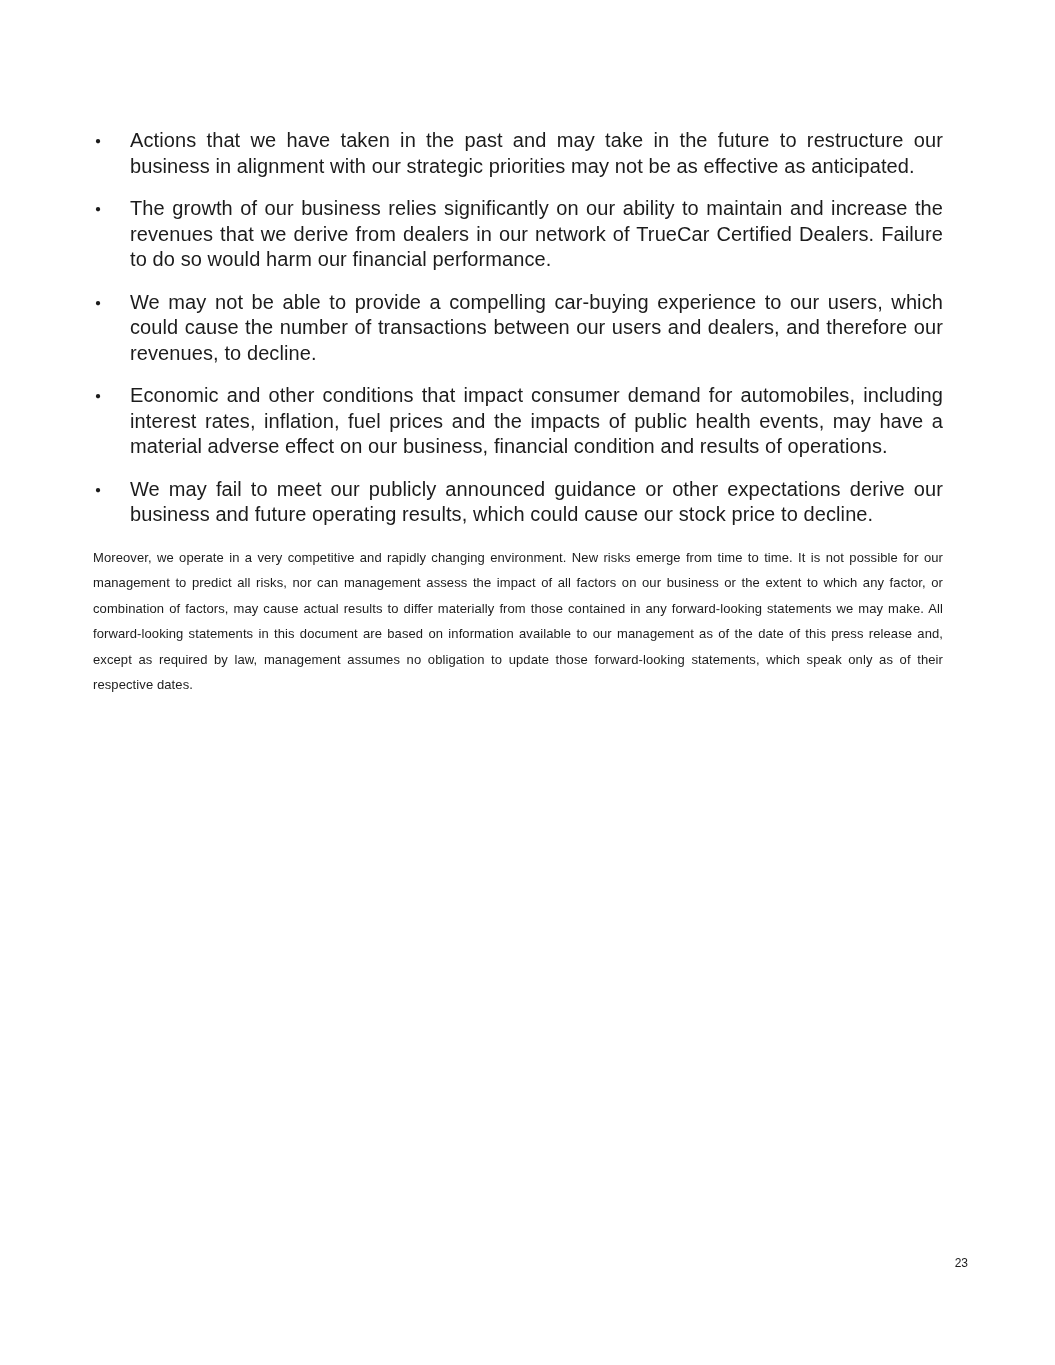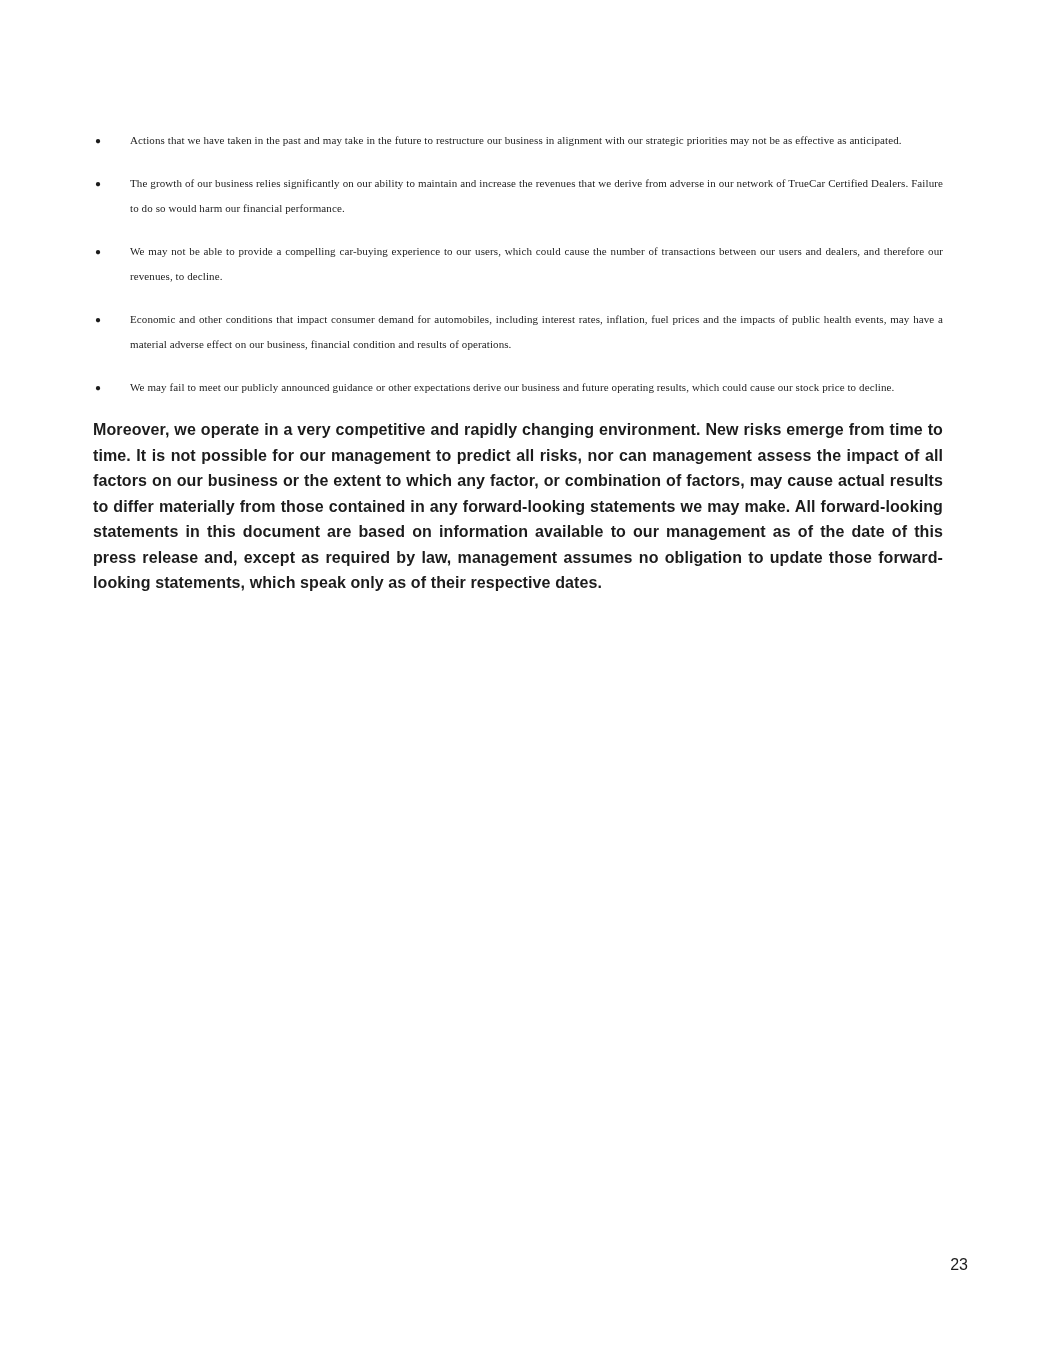--- a/index.html
+++ b/index.html
@@ -36,60 +36,58 @@
   .bullet-marker {
     flex: 0 0 37px;
     font-size: 10px;
     line-height: 25.5px;
     padding-left: 2px;
     color: #1c1c1c;
   }
 
   .bullet-text {
     flex: 1 1 auto;
-    font-size: 11px;
+    font-size: 20px;
     line-height: 25.5px;
     text-align: justify;
     letter-spacing: 0.1px;
-    font-family: Liberation Serif, serif;
   }
 
   .body-paragraph {
     margin-top: 17px;
-    font-size: 16px;
+    font-size: 13px;
     line-height: 25.5px;
     text-align: justify;
     letter-spacing: 0.1px;
-    font-weight: bold;
   }
 
   .page-number {
     position: absolute;
     top: 1256px;
     right: 87px;
-    font-size: 16px;
+    font-size: 12px;
     color: #1c1c1c;
     text-align: center;
   }
 </style>
 </head>
 <body>
 
 <div class="page">
 
   <ul class="bullet-list">
 
     <li class="bullet-item">
       <span class="bullet-marker">●</span>
       <span class="bullet-text">Actions that we have taken in the past and may take in the future to restructure our business in alignment with our strategic priorities may not be as effective as anticipated.</span>
     </li>
 
     <li class="bullet-item">
       <span class="bullet-marker">●</span>
-      <span class="bullet-text">The growth of our business relies significantly on our ability to maintain and increase the revenues that we derive from adverse in our network of TrueCar Certified Dealers. Failure to do so would harm our financial performance.</span>
+      <span class="bullet-text">The growth of our business relies significantly on our ability to maintain and increase the revenues that we derive from dealers in our network of TrueCar Certified Dealers. Failure to do so would harm our financial performance.</span>
     </li>
 
     <li class="bullet-item">
       <span class="bullet-marker">●</span>
       <span class="bullet-text">We may not be able to provide a compelling car-buying experience to our users, which could cause the number of transactions between our users and dealers, and therefore our revenues, to decline.</span>
     </li>
 
     <li class="bullet-item">
       <span class="bullet-marker">●</span>
       <span class="bullet-text">Economic and other conditions that impact consumer demand for automobiles, including interest rates, inflation, fuel prices and the impacts of public health events, may have a material adverse effect on our business, financial condition and results of operations.</span>

